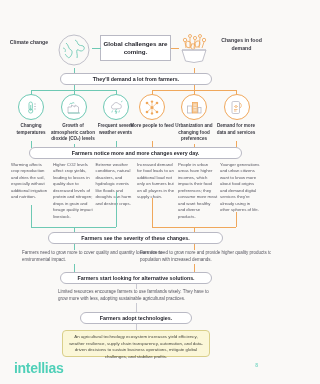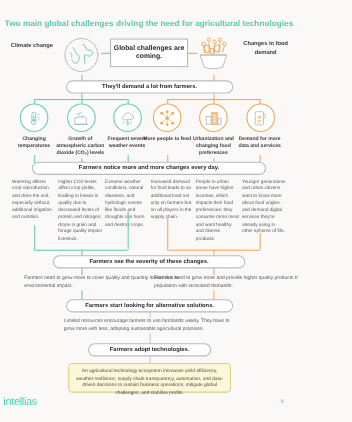--- a/index.html
+++ b/index.html
@@ -129,35 +129,34 @@
     border-radius: 4px;
     padding: 3px 5px;
   }
   .callout span {
     font-size: 4.4px; line-height: 1.5; color: #4a4a40;
     display: block; text-align: center;
   }
 
   
   .logo {
-    position: absolute; left: 3px; top: 360px;
-    font-size: 10px; font-weight: 400; color: #4fd0b8;
+    position: absolute; left: 14px; top: 360px;
+    font-size: 14px; font-weight: 700; color: #4fd0b8;
     letter-spacing: -0.3px;
   }
   .pageno {
     position: absolute; right: 13px; top: 362px;
     font-size: 5px; font-weight: 700; color: #7fd8c6;
   }
 </style>
 </head>
 <body>
 
 <div id="page">
 
-  <div class="title">Two main global challenges driving the need for agricultural technologies</div>
 
   <div class="side-label left">Climate change</div>
   <div class="side-label right">Changes in food demand</div>
 
   <div class="globe-wrap">
     <svg width="36" height="36" viewBox="0 0 36 36">
       <circle cx="18" cy="18" r="15" fill="none" stroke="#b9b9c4" stroke-width="0.9"></circle>
       <path d="M10 11 C13 13, 12 17, 15 18 C17 19, 16 23, 14 25 C12 27, 11 24, 9 22" fill="none" stroke="#6ec9b4" stroke-width="0.9" stroke-linejoin="round"></path>
       <path d="M19 8 C22 9, 21 12, 23 13 C25 14, 27 13, 28 15 C29 17, 27 19, 25 19 C23 19, 22 17, 21 18 C20 20, 22 23, 21 26" fill="none" stroke="#6ec9b4" stroke-width="0.9" stroke-linejoin="round"></path>
       <path d="M7 16 C9 16, 10 18, 9 20" fill="none" stroke="#6ec9b4" stroke-width="0.8"></path>

